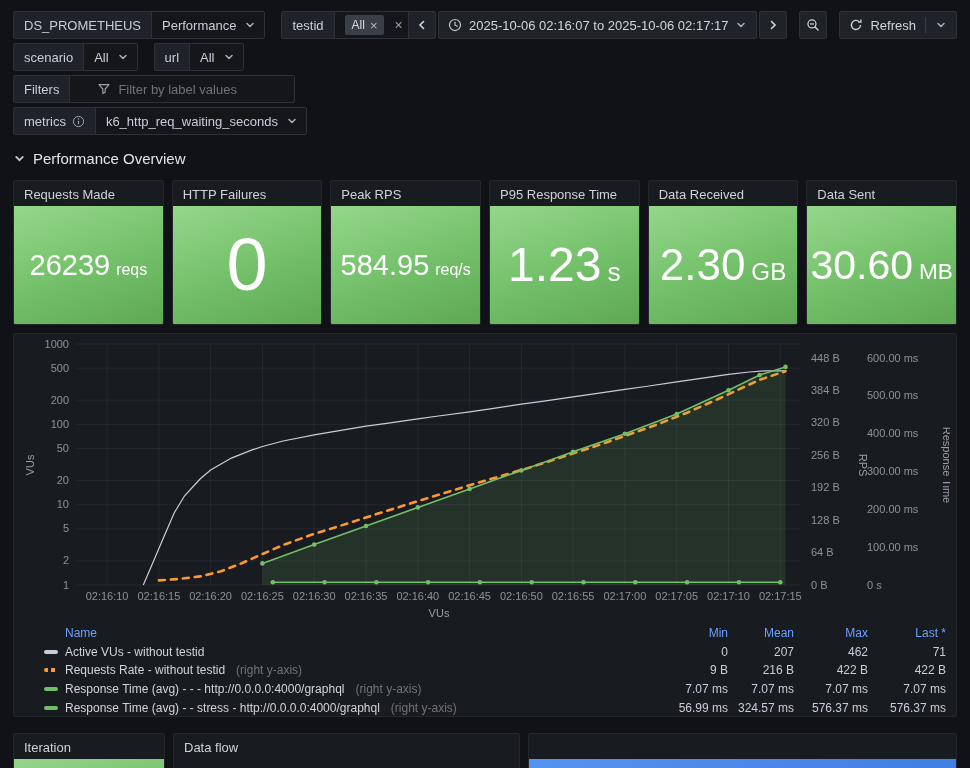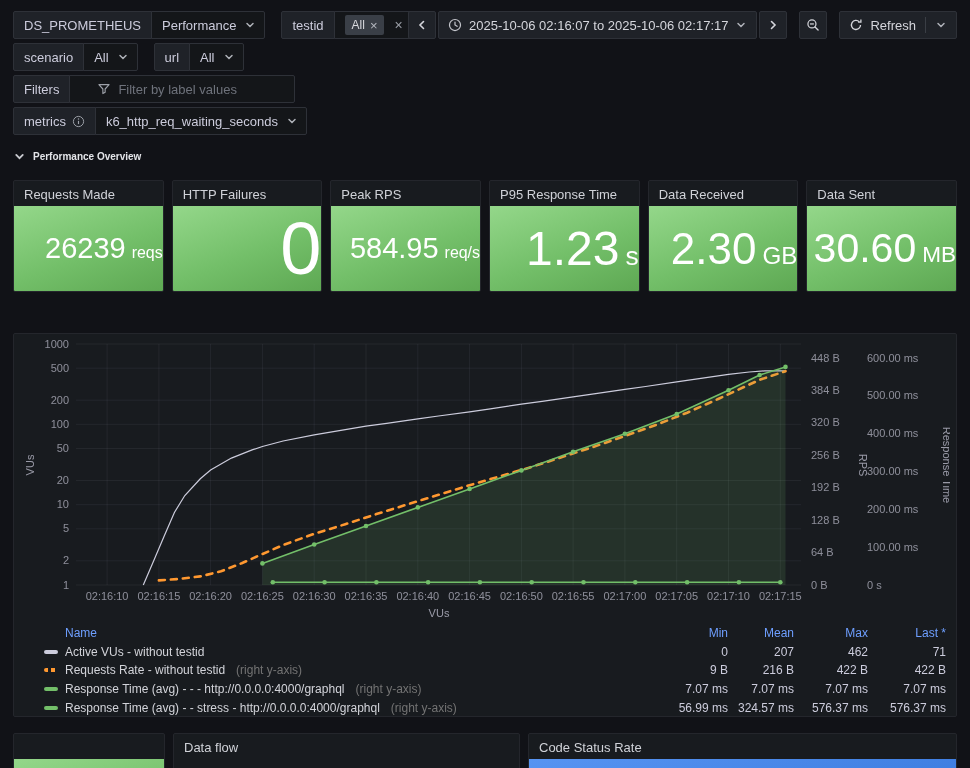--- a/index.html
+++ b/index.html
@@ -21,27 +21,27 @@
   .btn{height:28px;display:flex;align-items:center;justify-content:center;gap:7px;padding:0 9px;background:#1f2228;border:1px solid #2e3138;border-radius:2px;font-size:13px;color:#d5d6dc;cursor:pointer;white-space:nowrap}
   .btn.square{width:28px;padding:0}
   .divider{width:1px;height:16px;background:#3a3e45;margin:0 2px}
   .filter-input{height:28px;display:flex;align-items:center;gap:7px;padding:0 27px;background:#141619;border:1px solid #2e3138;margin-left:-1px;border-radius:0 2px 2px 0;width:226px}
   .filter-input input{background:transparent;border:none;outline:none;color:#ccccdc;font-size:13px;font-family:"Liberation Sans",sans-serif;width:100%}
   .filter-input input::placeholder{color:#6e727b}
   .info-ic{color:#9da1a9;display:flex}
 
   
   .section-head{position:absolute;left:13px;top:150px;display:flex;align-items:center;gap:7px;cursor:pointer}
-  .section-head .title{font-size:10px;font-weight:700;color:#e3e4e8}
-
-  
-  .stats-row{position:absolute;left:13px;right:13px;top:180px;height:112px;display:flex;gap:8px}
+  .section-head .title{font-size:15px;font-weight:400;color:#e3e4e8}
+
+  
+  .stats-row{position:absolute;left:13px;right:13px;top:180px;height:145px;display:flex;gap:8px}
   .stat-panel{position:relative;flex:1;background:#181b1f;border:1px solid #24262c;border-radius:2px;overflow:hidden}
   .panel-title{height:24px;display:flex;align-items:center;padding:2px 10px 0;font-size:13px;color:#d0d2d8;cursor:pointer;white-space:nowrap}
-  .stat-body{position:absolute;left:0;right:0;top:25px;bottom:0;display:flex;align-items:center;justify-content:flex-end;background:linear-gradient(160deg,#94d78a 0%,#73bf69 55%,#5ea853 100%)}
+  .stat-body{position:absolute;left:0;right:0;top:25px;bottom:0;display:flex;align-items:center;justify-content:center;background:linear-gradient(160deg,#94d78a 0%,#73bf69 55%,#5ea853 100%)}
   .stat-val{color:#fff;font-weight:500;display:flex;align-items:baseline;gap:6px;line-height:1}
   .v-29{font-size:29px}.v-38{font-size:41px}.v-44{font-size:44px}.v-48{font-size:48px}.v-74{font-size:74px;font-weight:400}
   .stat-unit{font-size:0.55em;font-weight:500}
 
   
   .ts-panel{position:absolute;left:13px;top:333px;width:944px;height:384px;background:#181b1f;border:1px solid #24262c;border-radius:2px}
   #chart-holder{position:absolute;left:8px;top:4px;width:928px;height:286px}
   .grid{stroke:rgba(204,204,220,0.07);stroke-width:1}
   .tick{fill:rgba(204,204,220,0.65);font-size:11px;font-family:"Liberation Sans",sans-serif}
   .axis-title{fill:rgba(204,204,220,0.72);font-size:11px;font-family:"Liberation Sans",sans-serif}
@@ -433,24 +433,24 @@
             <div class="lg-col">324.57 ms</div>
             <div class="lg-col w-max">576.37 ms</div>
             <div class="lg-col w-last">576.37 ms</div>
           </div>
         </div>
     </div>
   </div>
 
   <div class="bottom-row">
     <div class="mini-panel w-iter">
+      <div class="panel-title">Iteration</div>
       <div class="mini-bar bar-green"></div>
     </div>
     <div class="mini-panel w-flow">
       <div class="panel-title">Data flow</div>
     </div>
     <div class="mini-panel w-code">
-      <div class="panel-title">Code Status Rate</div>
       <div class="mini-bar bar-blue"></div>
     </div>
   </div>
 
 </div>
 
 </body></html>

